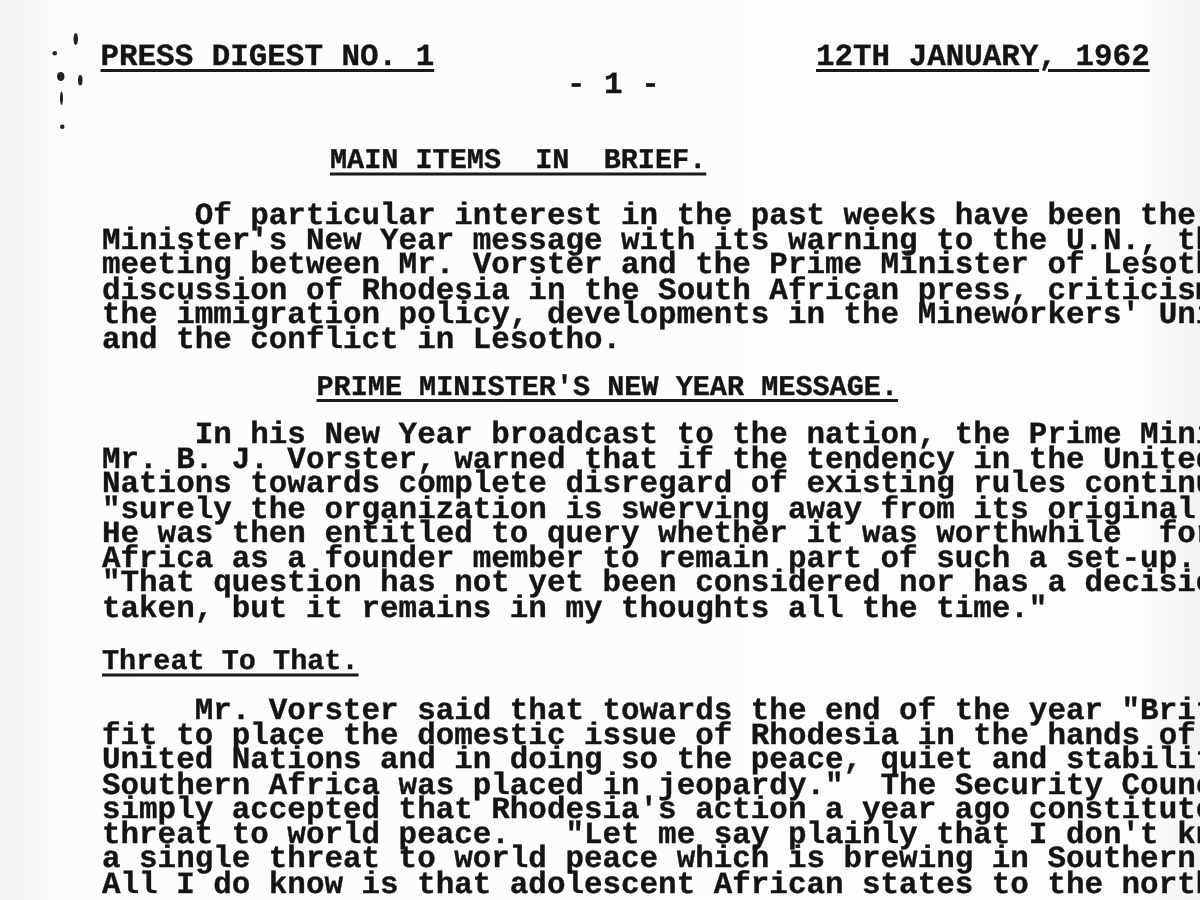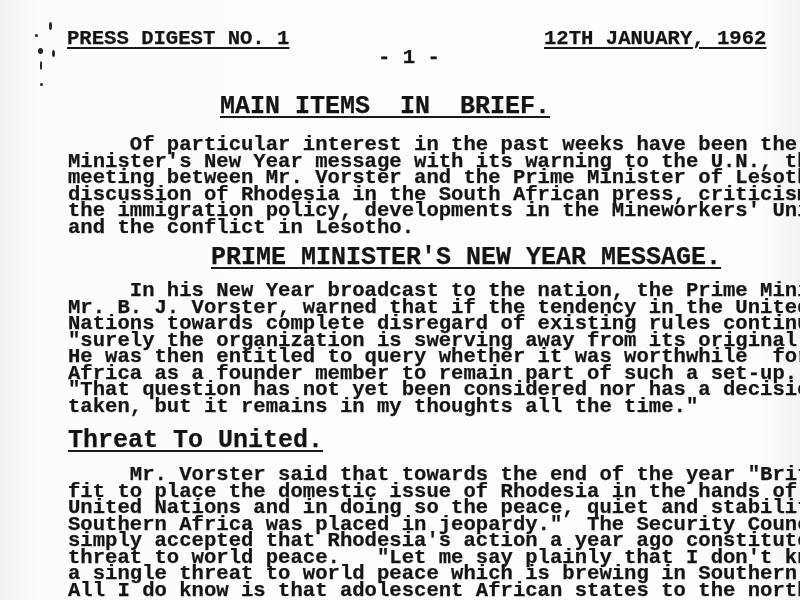--- a/index.html
+++ b/index.html
@@ -9,21 +9,21 @@
     position:relative;
     font-family:"Liberation Mono", "DejaVu Sans Mono", monospace;
     color:#141414;
   }
   .page {
     position:absolute; left:0; top:0; width:800px; height:600px;
     background:linear-gradient(90deg,#f1f1ef 0px,#fcfcfb 40px,#fdfdfc 760px,#f3f3f1 800px);
   }
   .line {
     position:absolute; white-space:pre;
-    font-size:25px; line-height:16.6px; letter-spacing:0px;
+    font-size:19px; line-height:16.6px; letter-spacing:0px;
     font-weight:bold;
     -webkit-text-stroke:0.25px #1a1a1a;
   }
   .hdr { font-size:20.6px; font-weight:bold; }
   .u { text-decoration:underline; text-decoration-thickness:2px; text-underline-offset:3px; }
   .para { position:absolute; left:68px; }
   .para .pl { display:block; white-space:pre; font-size:20.6px; line-height:16.55px; font-weight:bold; -webkit-text-stroke:0.25px #1a1a1a; }
   .speck { position:absolute; background:#222; border-radius:50%; }
 </style>
 </head>
@@ -59,21 +59,21 @@
     <span class="pl">     In his New Year broadcast to the nation, the Prime Minister,</span>
     <span class="pl">Mr. B. J. Vorster, warned that if the tendency in the United</span>
     <span class="pl">Nations towards complete disregard of existing rules continued,</span>
     <span class="pl">"surely the organization is swerving away from its original aims."</span>
     <span class="pl">He was then entitled to query whether it was worthwhile  for South</span>
     <span class="pl">Africa as a founder member to remain part of such a set-up.</span>
     <span class="pl">"That question has not yet been considered nor has a decision been</span>
     <span class="pl">taken, but it remains in my thoughts all the time."</span>
   </div>
 
-  <div class="line u" style="left:68px;top:433px;">Threat To United.</div>
+  <div class="line u" style="left:68px;top:433px;">Threat To That.</div>
   <div class="para" style="top:467px;">
     <span class="pl">     Mr. Vorster said that towards the end of the year "Britain saw</span>
     <span class="pl">fit to place the domestic issue of Rhodesia in the hands of the</span>
     <span class="pl">United Nations and in doing so the peace, quiet and stability of</span>
     <span class="pl">Southern Africa was placed in jeopardy."  The Security Council</span>
     <span class="pl">simply accepted that Rhodesia's action a year ago constituted a</span>
     <span class="pl">threat to world peace.   "Let me say plainly that I don't know of</span>
     <span class="pl">a single threat to world peace which is brewing in Southern Africa.</span>
     <span class="pl">All I do know is that adolescent African states to the north are</span>
   </div>

